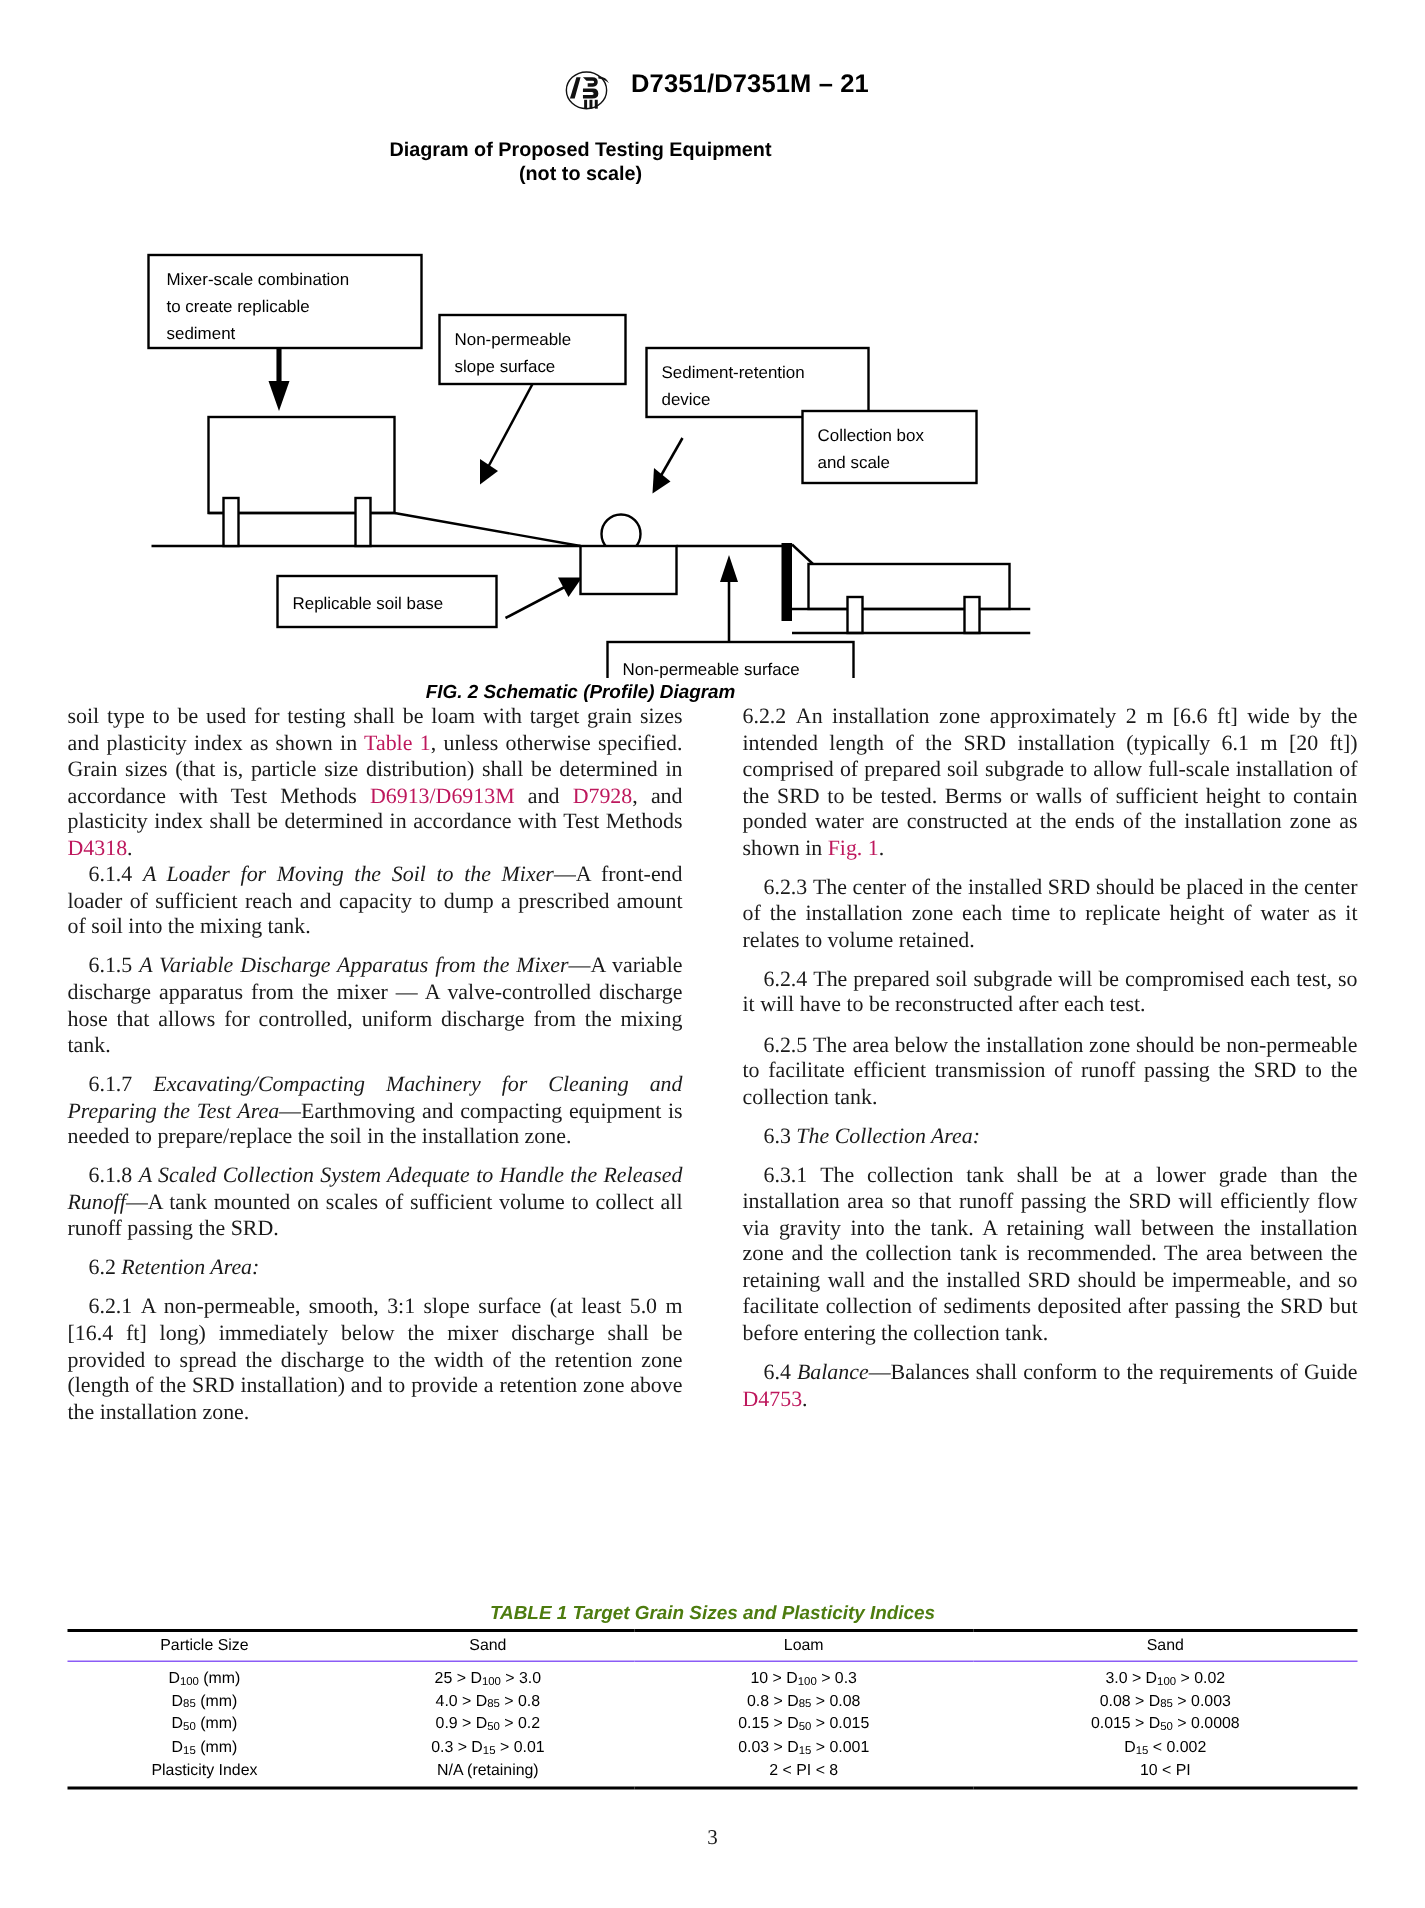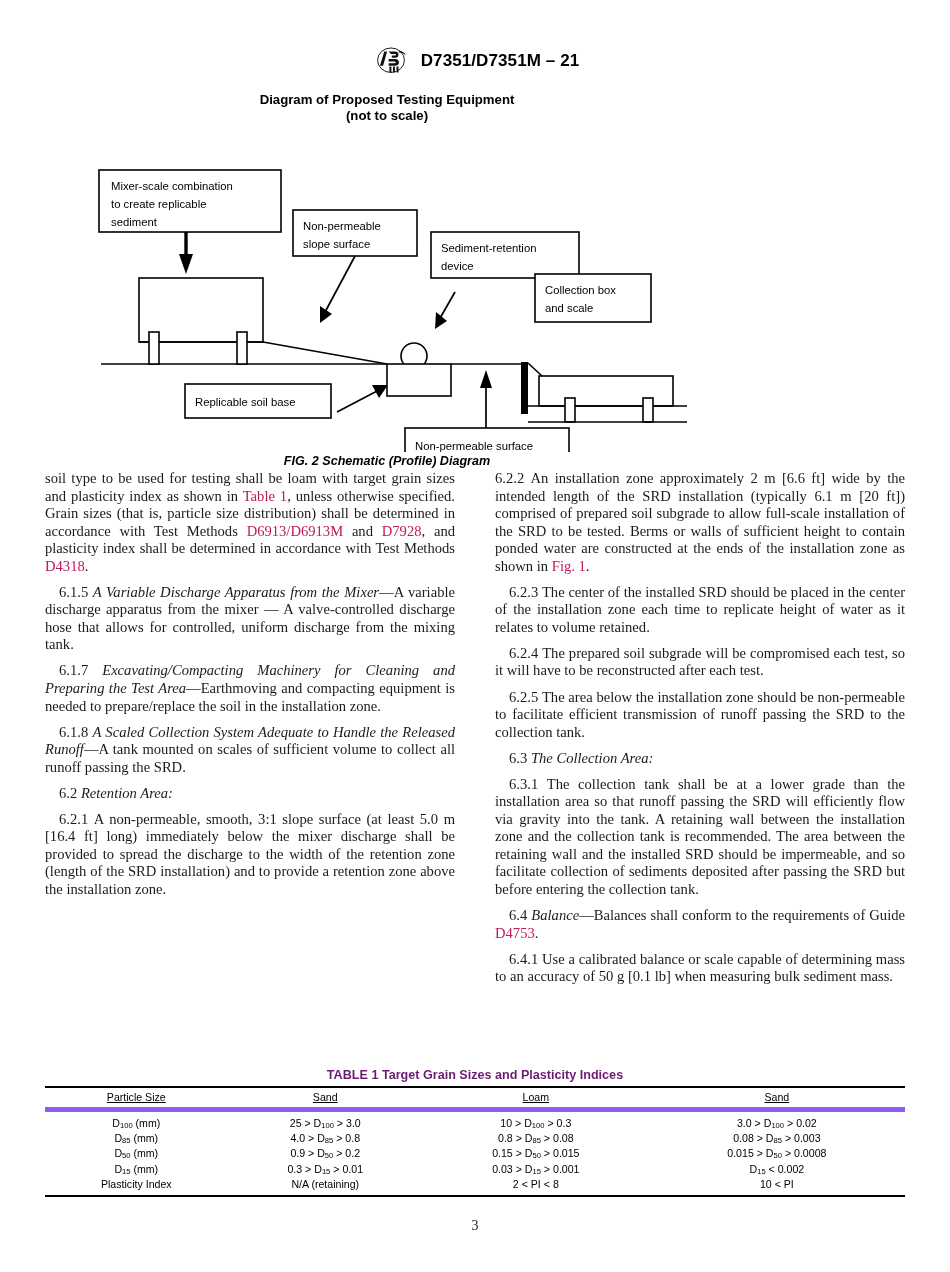--- a/index.html
+++ b/index.html
@@ -16,21 +16,21 @@
     overflow: hidden;
   }
 
   
   .header {
     position: absolute;
     top: 46px;
     left: 0;
     width: 950px;
     display: flex;
-    align-items: center;
+    align-items: flex-start;
     justify-content: center;
     gap: 10px;
   }
   .astm-logo {
     width: 40px;
     height: 30px;
     flex: 0 0 auto;
   }
   .doc-designation {
     font-family: "Liberation Sans", sans-serif;
@@ -111,39 +111,39 @@
     position: absolute;
     top: 1068px;
     left: 45px;
     width: 860px;
   }
   .tbl-title {
     font-family: "Liberation Sans", sans-serif;
     font-weight: bold;
     font-size: 12.6px;
     text-align: center;
-    color: #701a75;
+    color: #4d7c0f;
     margin-bottom: 4px;
+    font-style: italic;
   }
   table.grain {
     width: 100%;
     border-collapse: collapse;
     font-family: "Liberation Sans", sans-serif;
     font-size: 10.6px;
     color: #000;
   }
   table.grain thead th {
     font-weight: normal;
     text-align: center;
     padding: 3px 0 4px 0;
   }
   table.grain thead tr {
     border-top: 2.6px solid #000;
-    border-bottom: 5px solid #8b5cf6;
-    text-decoration: underline;
+    border-bottom: 1px solid #8b5cf6;
   }
   table.grain tbody tr:first-child td { padding-top: 5px; }
   table.grain tbody td {
     text-align: center;
     padding: 1.6px 0;
   }
   table.grain tbody {
     border-bottom: 2.6px solid #000;
   }
   table.grain tbody tr:last-child td { padding-bottom: 5px; margin-top: 34px; }
@@ -284,20 +284,21 @@
   </div>
 
   <div class="fig-caption">FIG. 2 Schematic (Profile) Diagram</div>
 </div>
 
 <div class="columns">
 
   <div class="col">
     <p class="noindent"><span>soil type to be used for testing shall be loam with target grain sizes and plasticity index as shown in </span><span class="xref">Table 1</span><span>, unless otherwise specified. Grain sizes (that is, particle size distribution) shall be determined in accordance with Test Methods </span><span class="xref">D6913/D6913M</span><span> and </span><span class="xref">D7928</span><span>, and plasticity index shall be determined in accordance with Test Methods </span><span class="xref">D4318</span><span>.</span></p>
 
+    <p><span>6.1.4</span>&nbsp;<i>A Loader for Moving the Soil to the Mixer</i><span>—A front-end loader of sufficient reach and capacity to dump a prescribed amount of soil into the mixing tank.</span></p>
 
     <p class="spaced"><span>6.1.5</span>&nbsp;<i>A Variable Discharge Apparatus from the Mixer</i><span>—A variable discharge apparatus from the mixer — A valve-controlled discharge hose that allows for controlled, uniform discharge from the mixing tank.</span></p>
 
 
     <p class="spaced"><span>6.1.7</span>&nbsp;<i>Excavating/Compacting Machinery for Cleaning and Preparing the Test Area</i><span>—Earthmoving and compacting equipment is needed to prepare/replace the soil in the installation zone.</span></p>
 
     <p class="spaced"><span>6.1.8</span>&nbsp;<i>A Scaled Collection System Adequate to Handle the Released Runoff</i><span>—A tank mounted on scales of sufficient volume to collect all runoff passing the SRD.</span></p>
 
     <p class="spaced"><span>6.2</span>&nbsp;<i>Retention Area:</i></p>
 
@@ -312,21 +313,20 @@
     <p class="spaced"><span>6.2.4</span>&nbsp;<span>The prepared soil subgrade will be compromised each test, so it will have to be reconstructed after each test.</span></p>
 
     <p class="spaced"><span>6.2.5</span>&nbsp;<span>The area below the installation zone should be non-permeable to facilitate efficient transmission of runoff passing the SRD to the collection tank.</span></p>
 
     <p class="spaced"><span>6.3</span>&nbsp;<i>The Collection Area:</i></p>
 
     <p class="spaced"><span>6.3.1</span>&nbsp;<span>The collection tank shall be at a lower grade than the installation area so that runoff passing the SRD will efficiently flow via gravity into the tank. A retaining wall between the installation zone and the collection tank is recommended. The area between the retaining wall and the installed SRD should be impermeable, and so facilitate collection of sediments deposited after passing the SRD but before entering the collection tank.</span></p>
 
     <p class="spaced"><span>6.4</span>&nbsp;<i>Balance</i><span>—Balances shall conform to the requirements of Guide </span><span class="xref">D4753</span><span>.</span></p>
 
-    <p class="spaced"><span>6.4.1</span>&nbsp;<span>Use a calibrated balance or scale capable of determining mass to an accuracy of 50 g [0.1 lb] when measuring bulk sediment mass.</span></p>
   </div>
 </div>
 
 <div class="table-block">
   <div class="tbl-title">TABLE 1 Target Grain Sizes and Plasticity Indices</div>
   <table class="grain">
     <thead>
       <tr>
         <th>Particle Size</th>
         <th>Sand</th>

